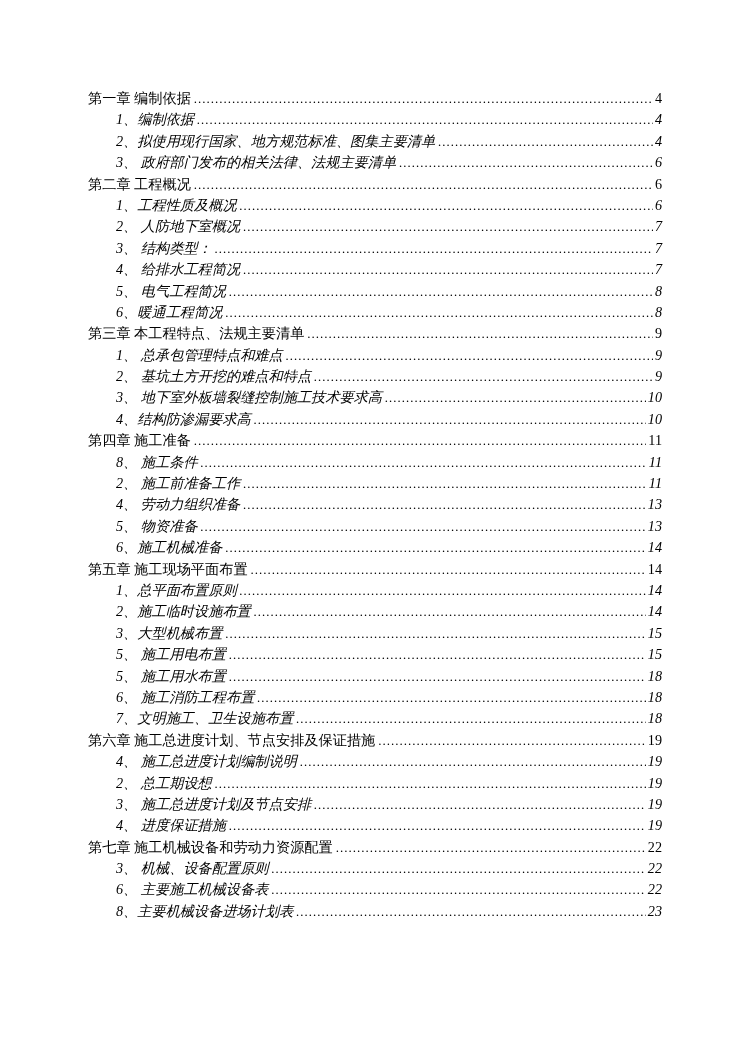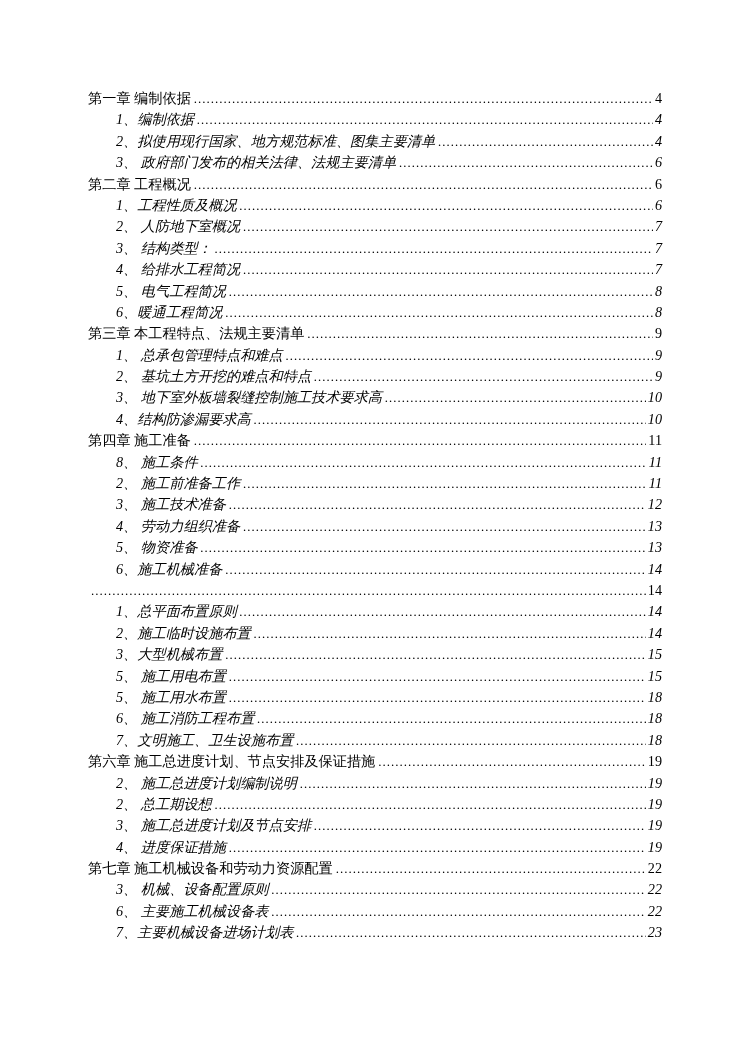--- a/index.html
+++ b/index.html
@@ -155,40 +155,36 @@
     <span class="toc-label">8、 施工条件</span>
     <span class="toc-leader"></span>
     <span class="toc-page">11</span>
   </div>
       <div class="toc-row level-2">
     <span class="toc-label">2、 施工前准备工作</span>
     <span class="toc-leader"></span>
     <span class="toc-page">11</span>
   </div>
       <div class="toc-row level-2">
-    <span class="toc-label">3、 施工技术准备</span>
-    <span class="toc-leader"></span>
-    <span class="toc-page">12</span>
-  </div>
-      <div class="toc-row level-2">
     <span class="toc-label">4、 劳动力组织准备</span>
     <span class="toc-leader"></span>
     <span class="toc-page">13</span>
   </div>
       <div class="toc-row level-2">
     <span class="toc-label">5、 物资准备</span>
     <span class="toc-leader"></span>
     <span class="toc-page">13</span>
   </div>
       <div class="toc-row level-2">
     <span class="toc-label">6、施工机械准备</span>
     <span class="toc-leader"></span>
     <span class="toc-page">14</span>
   </div>
       <div class="toc-row level-1">
+    <span class="toc-label">第五章  施工现场平面布置</span>
     <span class="toc-leader"></span>
     <span class="toc-page">14</span>
   </div>
       <div class="toc-row level-2">
     <span class="toc-label">1、总平面布置原则</span>
     <span class="toc-leader"></span>
     <span class="toc-page">14</span>
   </div>
       <div class="toc-row level-2">
     <span class="toc-label">2、施工临时设施布置</span>
@@ -219,21 +215,21 @@
     <span class="toc-label">7、文明施工、卫生设施布置</span>
     <span class="toc-leader"></span>
     <span class="toc-page">18</span>
   </div>
       <div class="toc-row level-1">
     <span class="toc-label">第六章  施工总进度计划、节点安排及保证措施</span>
     <span class="toc-leader"></span>
     <span class="toc-page">19</span>
   </div>
       <div class="toc-row level-2">
-    <span class="toc-label">2、 施工总进度计划编制说明</span>
+    <span class="toc-label">4、 施工总进度计划编制说明</span>
     <span class="toc-leader"></span>
     <span class="toc-page">19</span>
   </div>
       <div class="toc-row level-2">
     <span class="toc-label">2、 总工期设想</span>
     <span class="toc-leader"></span>
     <span class="toc-page">19</span>
   </div>
       <div class="toc-row level-2">
     <span class="toc-label">3、 施工总进度计划及节点安排</span>
@@ -254,18 +250,18 @@
     <span class="toc-label">3、 机械、设备配置原则</span>
     <span class="toc-leader"></span>
     <span class="toc-page">22</span>
   </div>
       <div class="toc-row level-2">
     <span class="toc-label">6、 主要施工机械设备表</span>
     <span class="toc-leader"></span>
     <span class="toc-page">22</span>
   </div>
       <div class="toc-row level-2">
-    <span class="toc-label">7、主要机械设备进场计划表</span>
+    <span class="toc-label">8、主要机械设备进场计划表</span>
     <span class="toc-leader"></span>
     <span class="toc-page">23</span>
   </div>
     </div>
 </div>
 
 </body></html>

